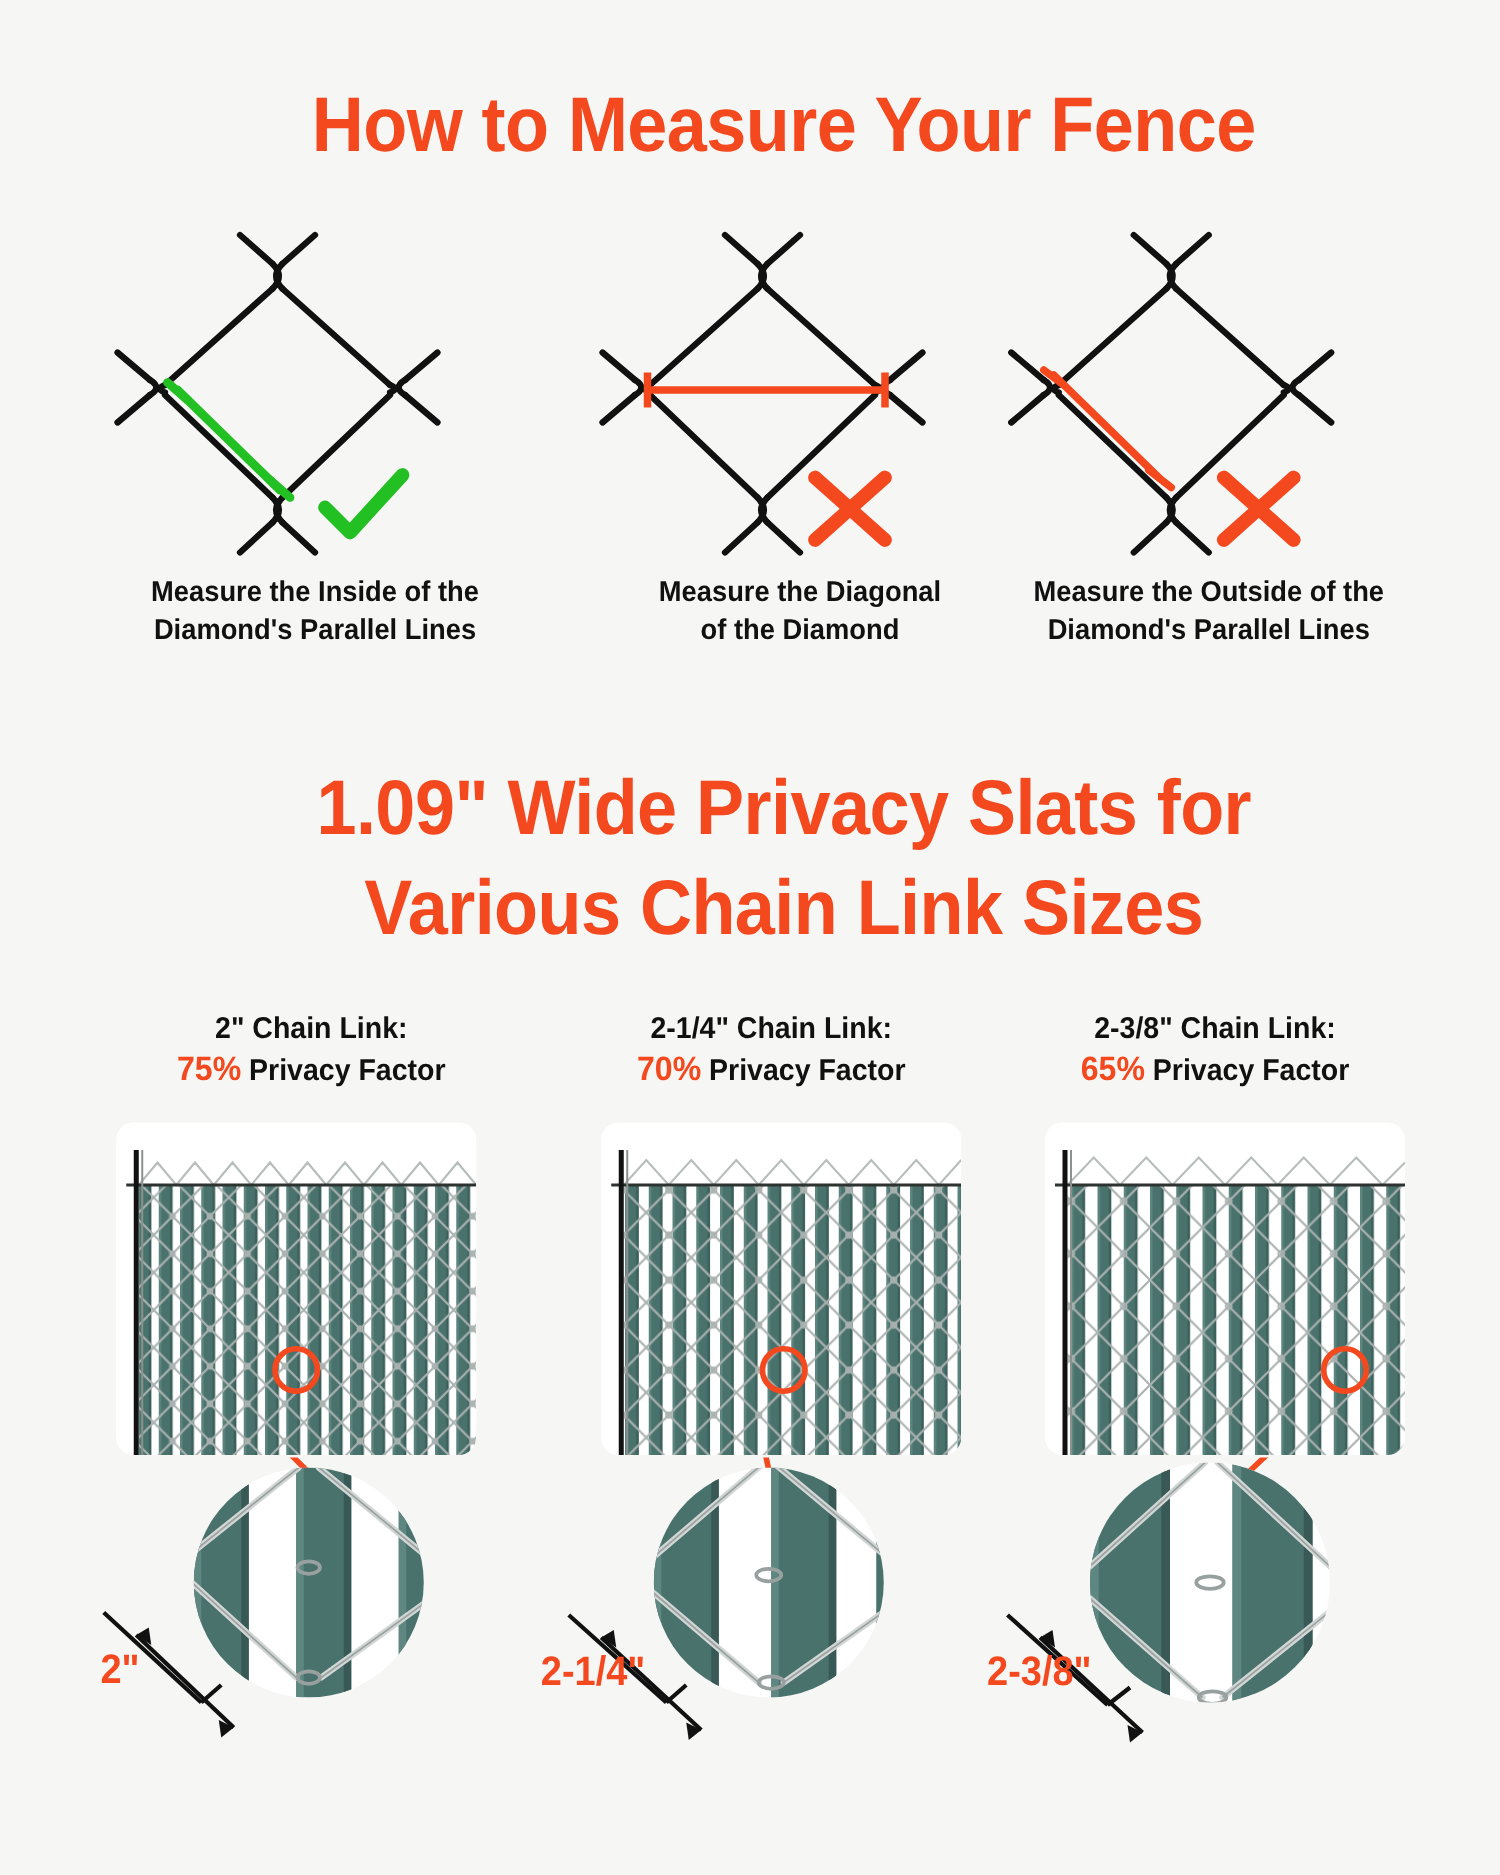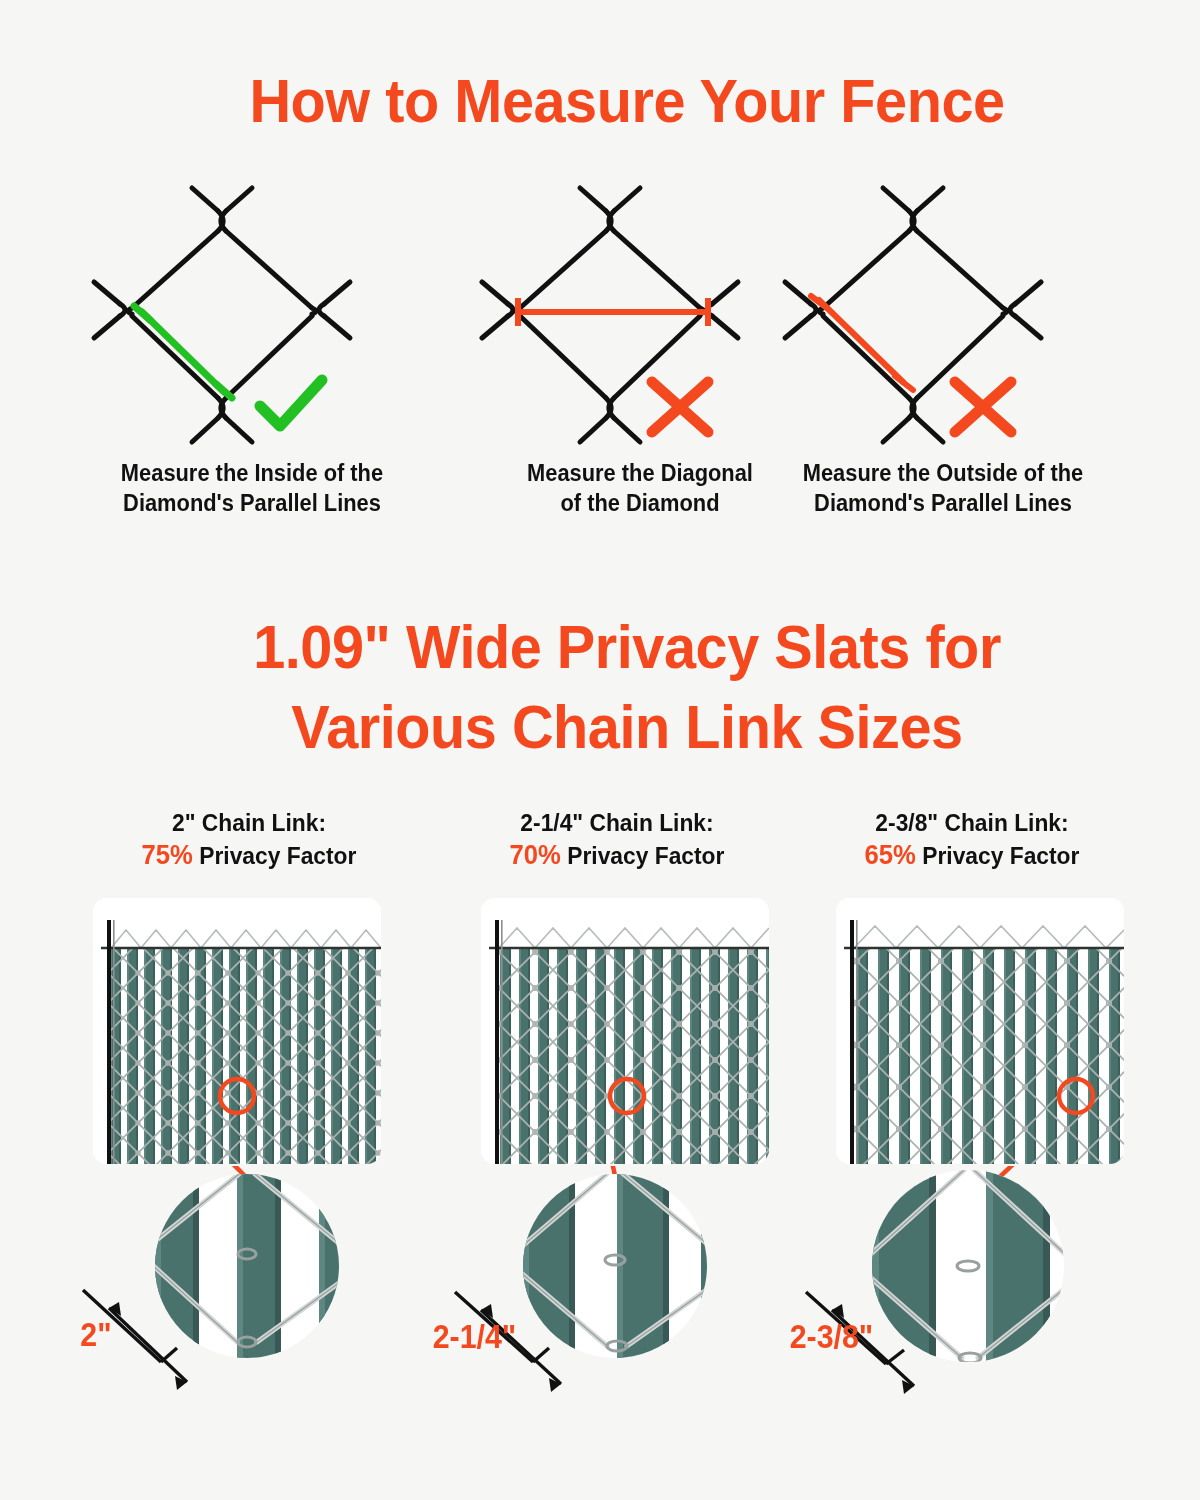--- a/index.html
+++ b/index.html
@@ -39,21 +39,21 @@
   
   #measure-section { position:absolute; top:170px; left:0; width:1200px; height:350px; }
   .diagram-col {
     position:absolute;
     width:360px;
     top:0;
     height:350px;
   }
   #col-inside  { left:45px; }
   #col-diagonal{ left:433px; }
-  #col-outside { left:736px; }
+  #col-outside { left:760px; }
 
   .diagram-svg { position:absolute; top:0; left:0; width:360px; height:290px; }
 
   .caption {
     position:absolute;
     top:288px;
     left:0; width:360px;
     text-align:center;
     font-size:23px;
     line-height:30px;

